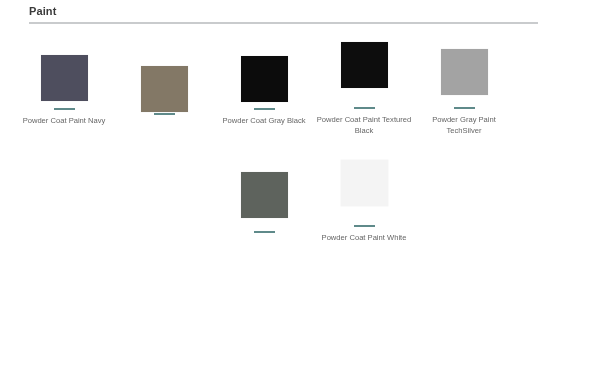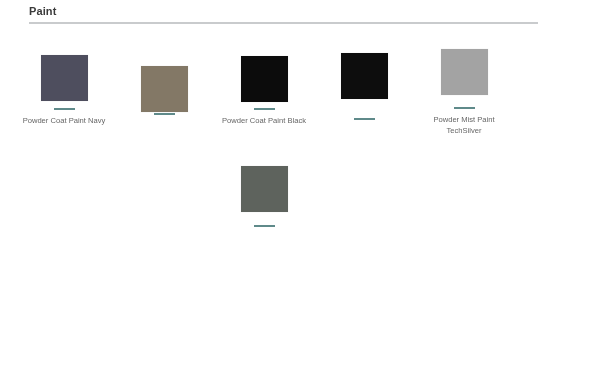--- a/index.html
+++ b/index.html
@@ -121,45 +121,53 @@
         <span class="swatch-chip" style="background: rgb(131, 120, 102); margin-top: 18px;"></span>
       </div>
       <div class="swatch-dash"></div>
     </div>
 
     <div class="swatch-cell">
       <div class="swatch-chip-wrap">
         <span class="swatch-chip" style="background: rgb(12, 12, 12); margin-top: 13px;"></span>
       </div>
       <div class="swatch-dash"></div>
-      <div class="swatch-label">Powder Coat Paint Black</div>
+      <div class="swatch-label">Powder Coat Gray Black</div>
     </div>
 
 
     <div class="swatch-cell row-offset-2">
       <div class="swatch-chip-wrap">
         <span class="swatch-chip" style="background: rgb(13, 13, 13);"></span>
       </div>
       <div class="swatch-dash"></div>
+      <div class="swatch-label">Powder Coat Paint Textured Black</div>
     </div>
 
 
     <div class="swatch-cell row-offset-2">
       <div class="swatch-chip-wrap">
         <span class="swatch-chip" style="background: rgb(163, 163, 163); margin-top: 7px;"></span>
       </div>
       <div class="swatch-dash"></div>
-      <div class="swatch-label">Powder Mist Paint TechSilver</div>
+      <div class="swatch-label">Powder Gray Paint TechSilver</div>
     </div>
 
     <div class="swatch-cell"></div>
     <div class="swatch-cell"></div>
 
     <div class="swatch-cell row-offset-2">
       <div class="swatch-chip-wrap">
         <span class="swatch-chip" style="background: rgb(94, 99, 93); margin-top: 6px;"></span>
       </div>
       <div class="swatch-dash"></div>
     </div>
 
+    <div class="swatch-cell row-offset-2">
+      <div class="swatch-chip-wrap">
+        <span class="swatch-chip" style="background: rgb(244, 244, 244);"></span>
+      </div>
+      <div class="swatch-dash"></div>
+      <div class="swatch-label">Powder Coat Paint White</div>
+    </div>
   </div>
 
 </div>
 
 </body></html>

